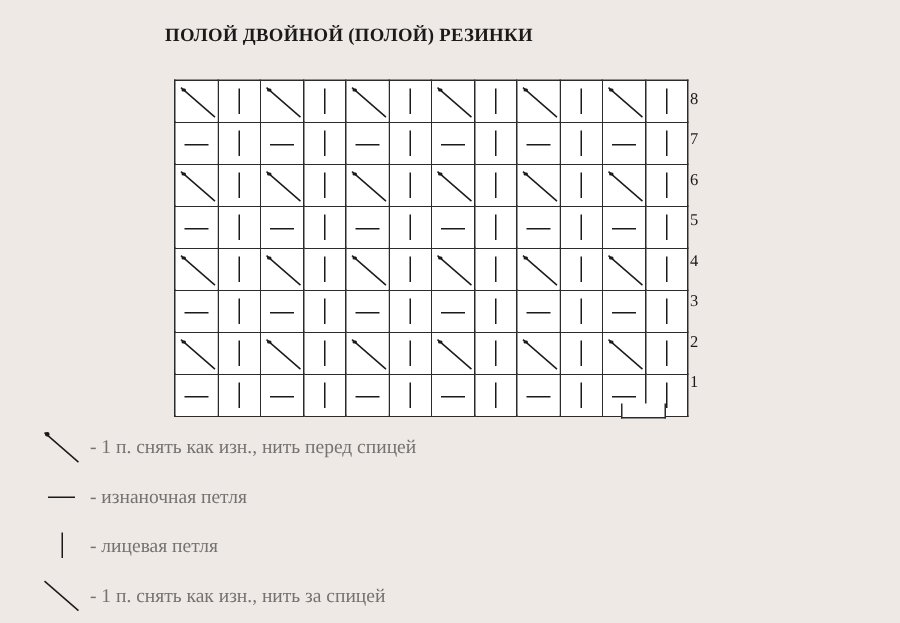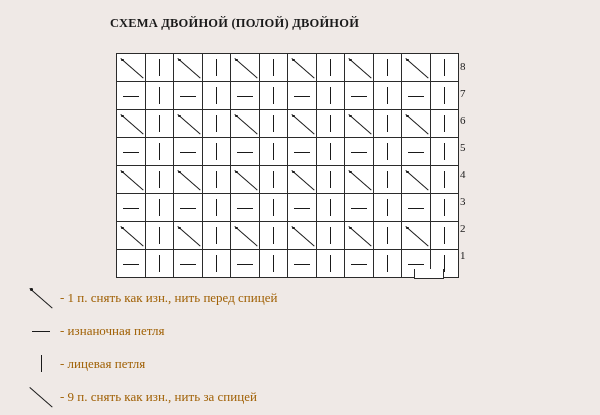--- a/index.html
+++ b/index.html
@@ -145,29 +145,29 @@
     width: 38px;
     height: 28px;
     position: relative;
     flex: 0 0 38px;
   }
   .legend-sym .cellwrap {
     left: 4px; top: 0; right: 4px; bottom: 0;
   }
   .legend-text {
     font-size: 13px;
-    color: #a16207;
+    color: #737373;
     white-space: nowrap;
     font-family: "Liberation Serif", serif;
   }
 </style>
 </head>
 <body>
 
-<div class="title">СХЕМА ДВОЙНОЙ (ПОЛОЙ) ДВОЙНОЙ</div>
+<div class="title">ПОЛОЙ ДВОЙНОЙ (ПОЛОЙ) РЕЗИНКИ</div>
 
 <table id="chart-grid">
   <tbody>
       <tr>
         <td>
           <div class="cellwrap sym-slipfront"></div>
         </td>
         <td>
           <div class="cellwrap sym-knit"></div>
         </td>
@@ -500,15 +500,15 @@
     <div class="legend-row">
       <div class="legend-sym">
         <div class="cellwrap sym-knit"></div>
       </div>
       <div class="legend-text">- лицевая петля</div>
     </div>
     <div class="legend-row">
       <div class="legend-sym">
         <div class="cellwrap sym-slipback"></div>
       </div>
-      <div class="legend-text">- 9 п. снять как изн., нить за спицей</div>
+      <div class="legend-text">- 1 п. снять как изн., нить за спицей</div>
     </div>
   </div>
 
 </body></html>

